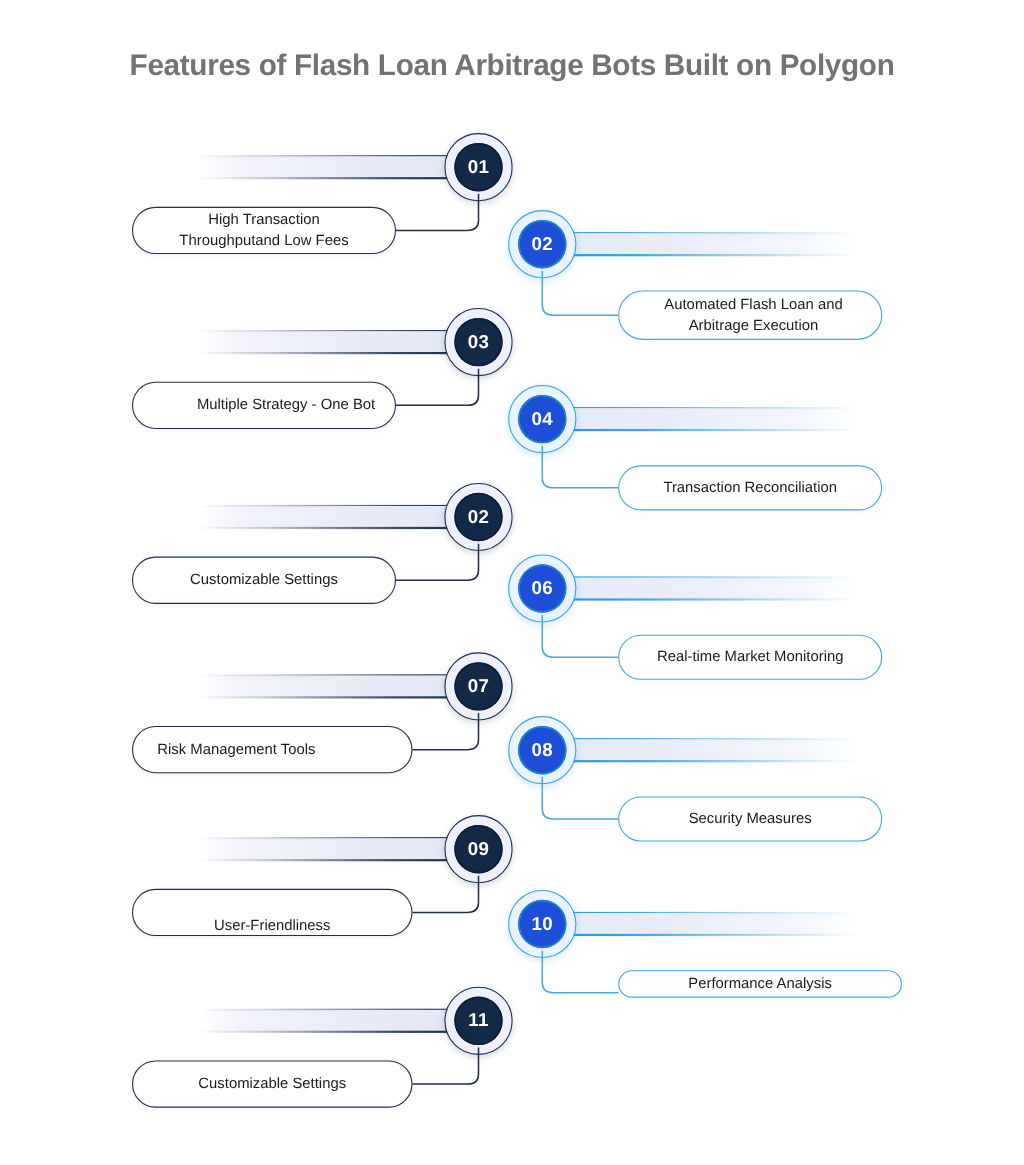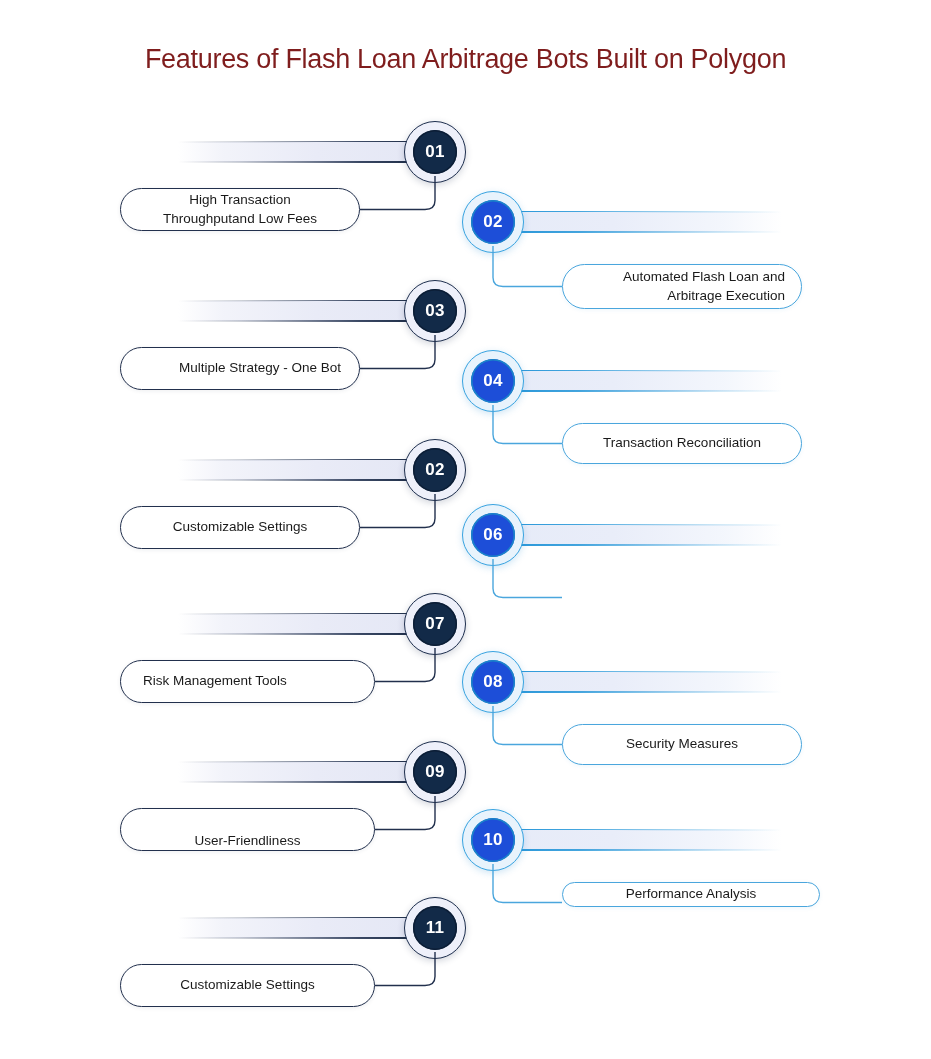--- a/index.html
+++ b/index.html
@@ -23,22 +23,22 @@
   }
 
   
   .title {
     position: absolute;
     left: 0;
     top: 44px;
     width: 931px;
     text-align: center;
     font-size: 27px;
-    font-weight: normal;
-    color: #7f1d1d;
+    font-weight: bold;
+    color: #737373;
     letter-spacing: -0.3px;
     font-family: "Liberation Sans", sans-serif;
   }
 
   
   .row {
     position: absolute;
     left: 0;
     width: 931px;
     height: 130px;
@@ -212,21 +212,21 @@
         <div class="badge">
           <div class="ring"></div>
           <div class="core">02</div>
         </div>
         <div class="connector" style="left: 491px;">
           <svg width="73" height="46.5">
             <path d="M 2 0 L 2 31.5 Q 2 40.5 12 40.5 L 71 40.5" fill="none" stroke="#4aa6dd" stroke-width="1.4"></path>
           </svg>
         </div>
         <div class="pill" style="width: 240px; height: 45px; top: 66px;">
-          <span class="txt" style="text-align: right; padding: 0px 16px 0px 22px;">Automated Flash Loan and
+          <span class="txt" style="text-align: center; padding: 0px 16px 0px 22px;">Automated Flash Loan and
 Arbitrage Execution</span>
         </div>
       </div>
       <div class="row dark" style="top: 287px;">
         <div class="bar">
           <div class="edge top"></div>
           <div class="fill"></div>
           <div class="edge bot"></div>
         </div>
         <div class="badge">
@@ -288,20 +288,23 @@
         </div>
         <div class="badge">
           <div class="ring"></div>
           <div class="core">06</div>
         </div>
         <div class="connector" style="left: 491px;">
           <svg width="73" height="44.5">
             <path d="M 2 0 L 2 29.5 Q 2 38.5 12 38.5 L 71 38.5" fill="none" stroke="#4aa6dd" stroke-width="1.4"></path>
           </svg>
         </div>
+        <div class="pill" style="width: 240px; height: 41px; top: 66px;">
+          <span class="txt" style="text-align: center; padding: 0px 14px;">Real-time Market Monitoring</span>
+        </div>
       </div>
       <div class="row dark" style="top: 600px;">
         <div class="bar">
           <div class="edge top"></div>
           <div class="fill"></div>
           <div class="edge bot"></div>
         </div>
         <div class="badge">
           <div class="ring"></div>
           <div class="core">07</div>

